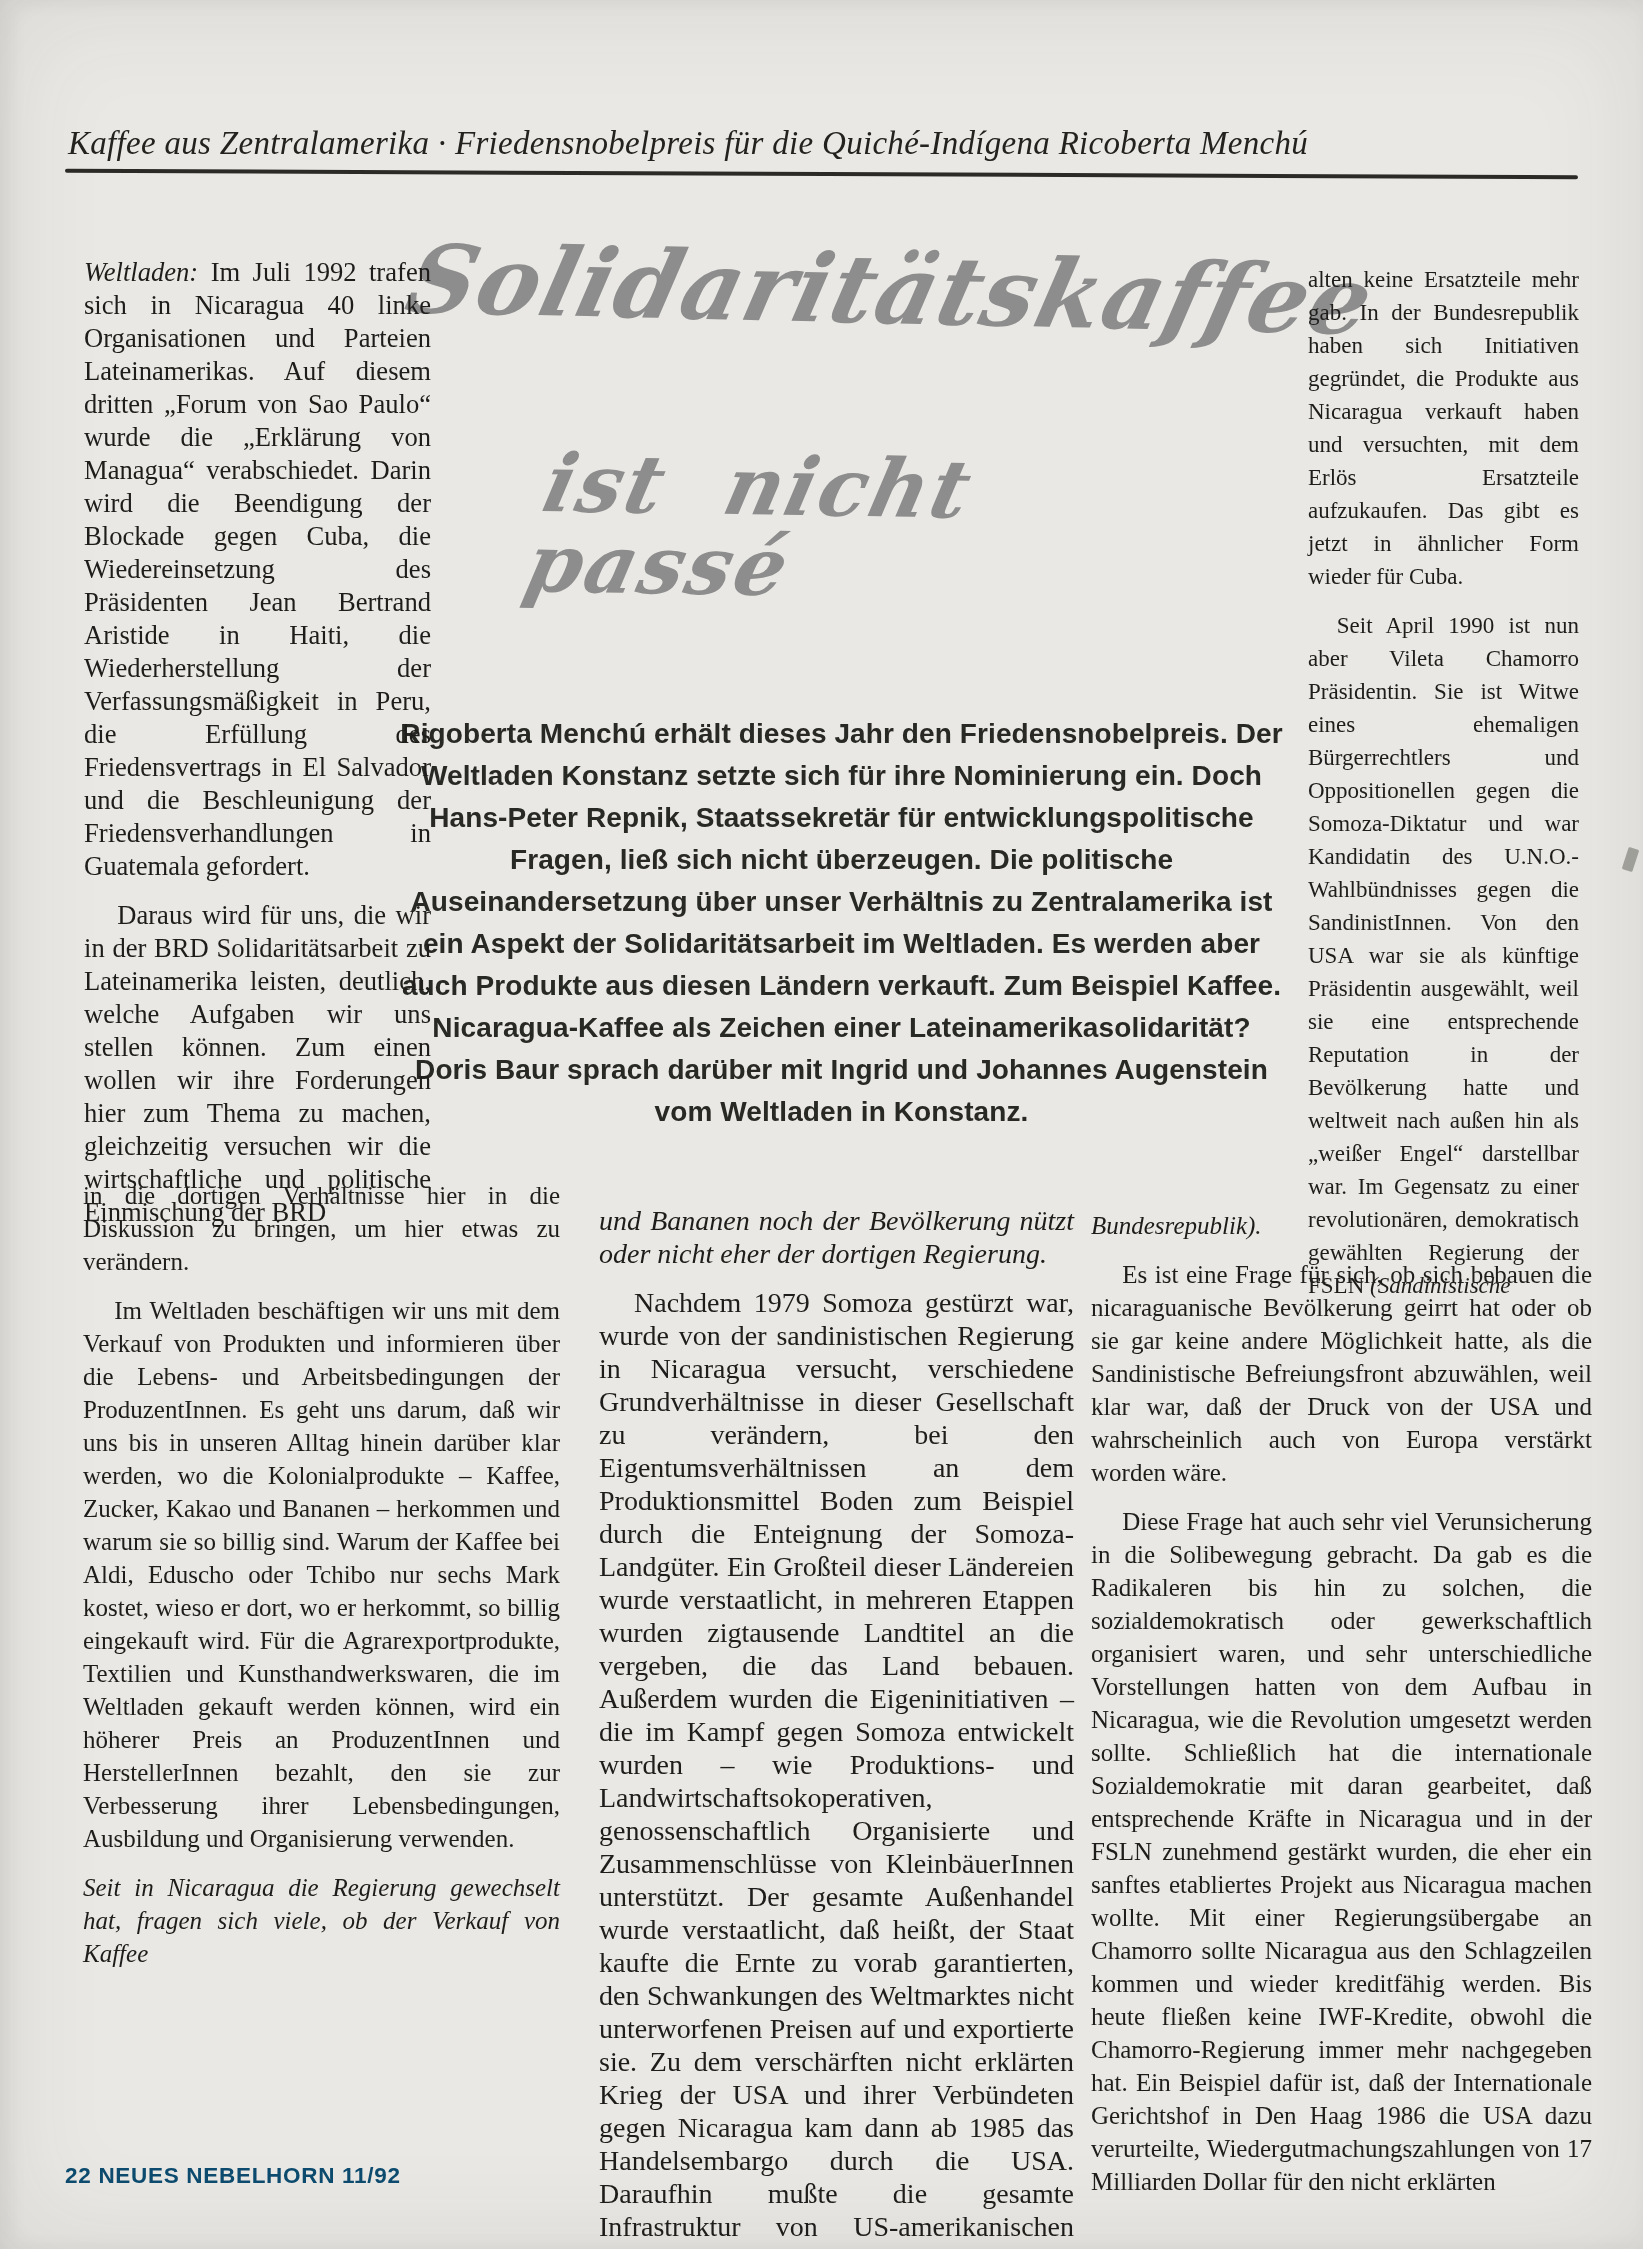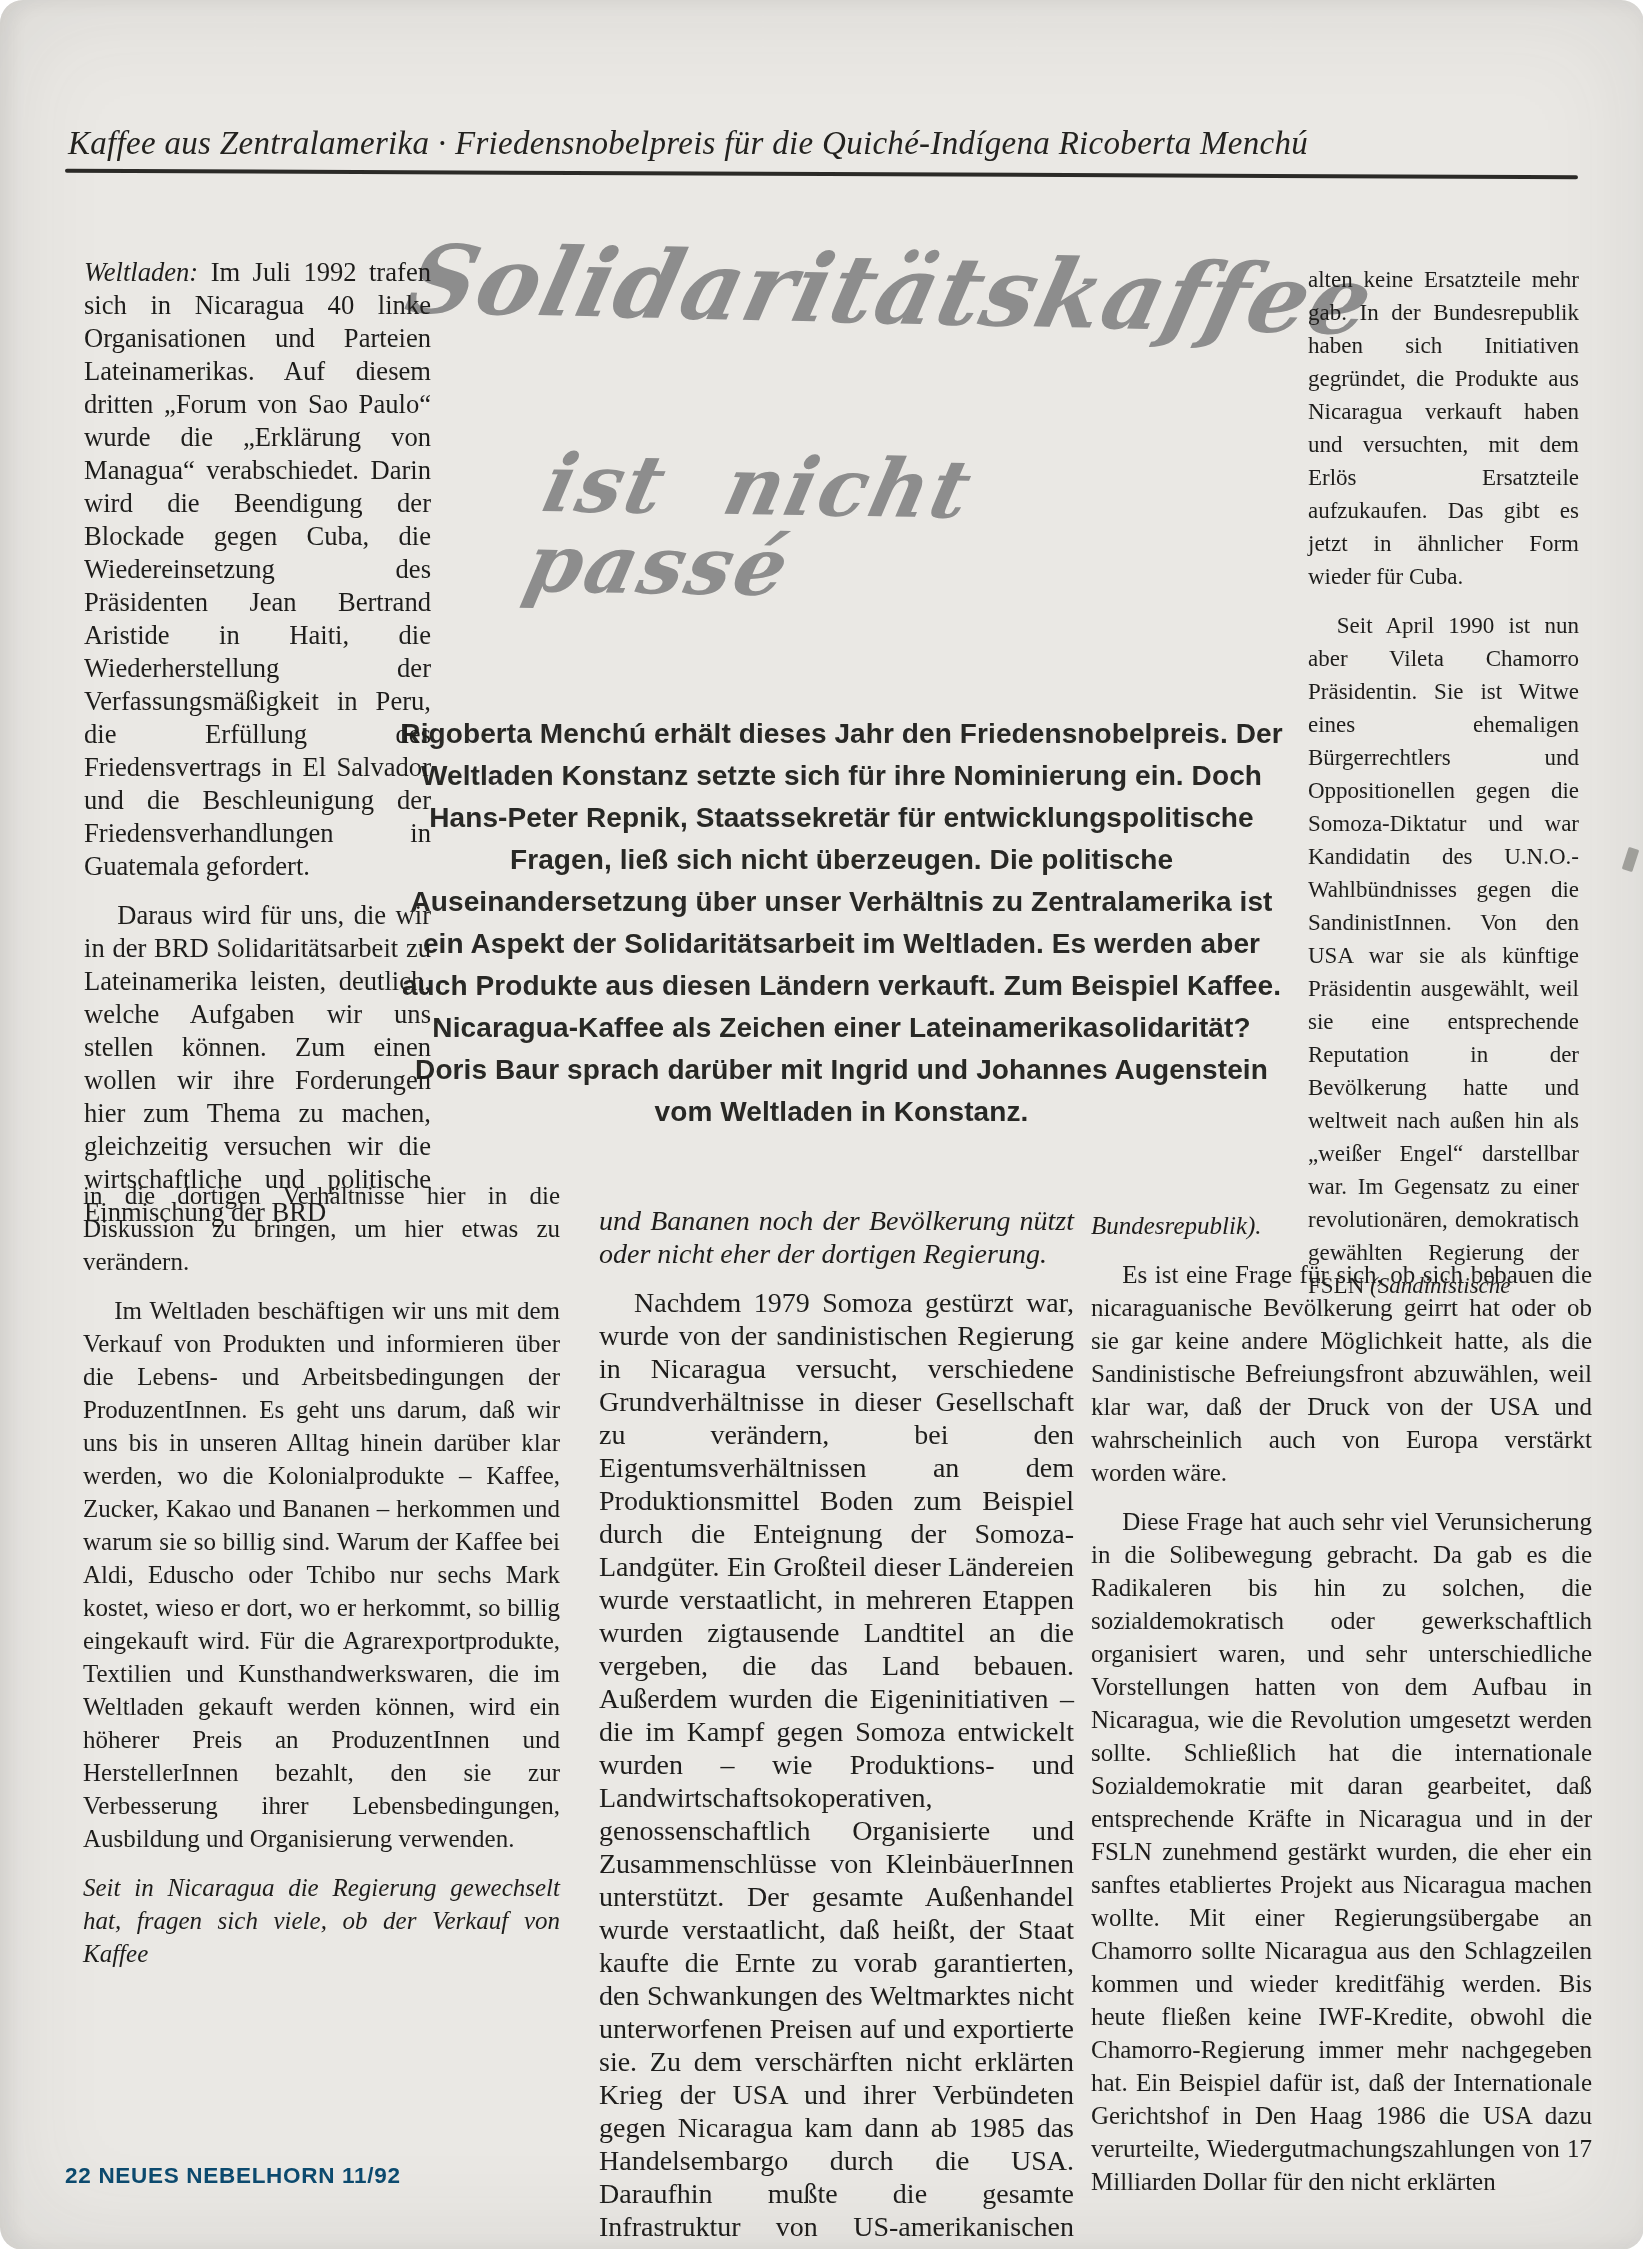--- a/index.html
+++ b/index.html
@@ -62,21 +62,21 @@
   }
   
   .edge-mark{
     position:absolute;left:1625px;top:848px;width:11px;height:23px;
     background:#8f8e8a;border-radius:1.4px;transform:rotate(18deg);opacity:.8;
   }
 </style>
 </head>
 <body>
 
-<div class="page" style="background: rgb(234, 232, 228); color: rgb(30, 29, 27); border-radius: 23px;">
+<div class="page" style="background: rgb(234, 232, 228); color: rgb(30, 29, 27);">
 
   <div class="kicker">Kaffee aus Zentralamerika · Friedensnobelpreis für die Quiché-Indígena Ricoberta Menchú</div>
   <div class="kicker-rule"></div>
 
   <div class="headline" style="color: rgb(141, 141, 141);">
     <div class="hl1">Solidaritätskaffee</div>
     <div class="hl2">ist nicht passé</div>
   </div>
 
   <div class="intro">Rigoberta Menchú erhält dieses Jahr den Friedensnobelpreis. Der Weltladen Konstanz setzte sich für ihre Nominierung ein. Doch Hans-Peter Repnik, Staatssekretär für entwicklungspolitische Fragen, ließ sich nicht überzeugen. Die politische Auseinandersetzung über unser Verhältnis zu Zentralamerika ist ein Aspekt der Solidaritätsarbeit im Weltladen. Es werden aber auch Produkte aus diesen Ländern verkauft. Zum Beispiel Kaffee. Nicaragua-Kaffee als Zeichen einer Lateinamerikasolidarität? Doris Baur sprach darüber mit Ingrid und Johannes Augenstein vom Weltladen in Konstanz.</div>

